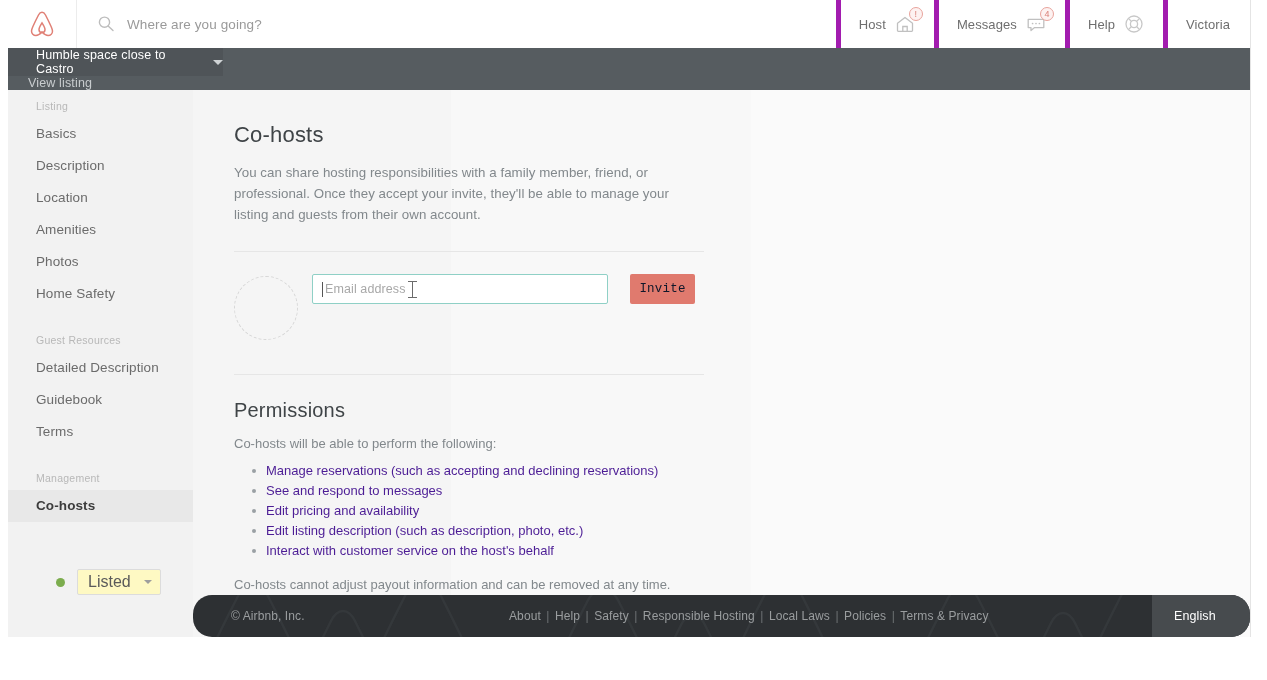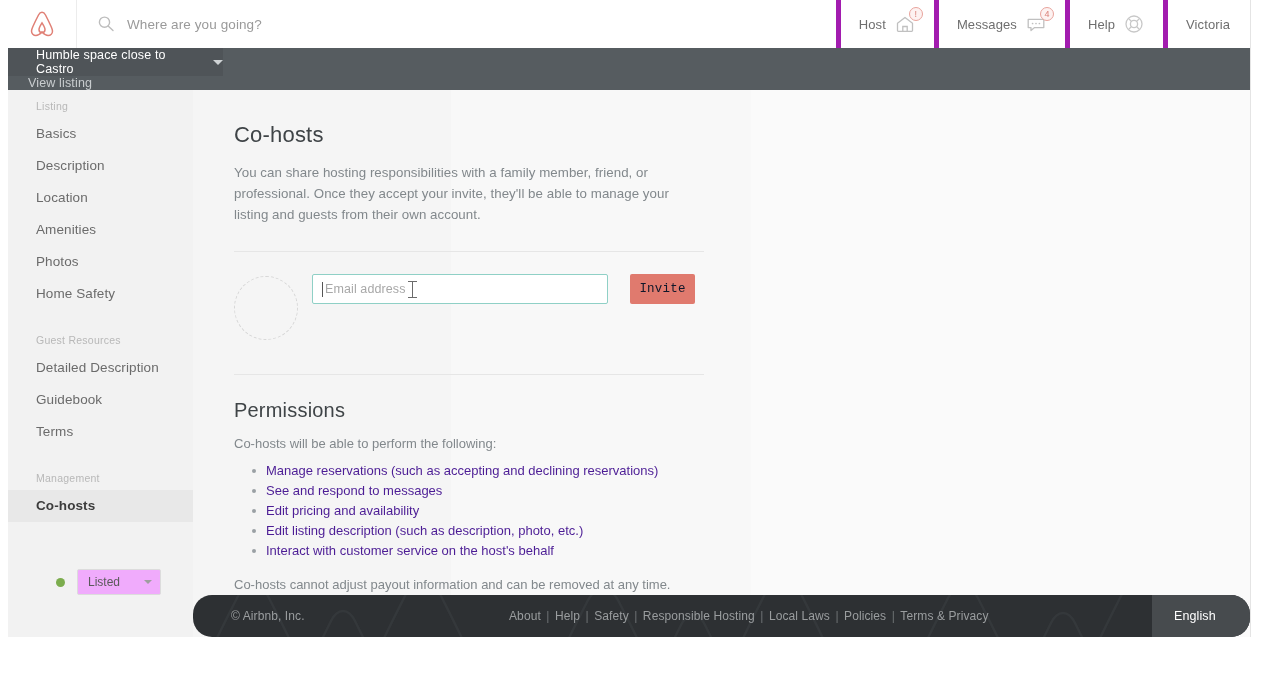--- a/index.html
+++ b/index.html
@@ -157,28 +157,28 @@
     box-sizing: border-box;
     gap: 12px;
   }
   .dot-green {
     width: 9px; height: 9px;
     border-radius: 50%;
     background: #7cad4e;
   }
   .listed-select {
     width: 84px; height: 26px;
-    background: #f0abfc;
+    background: #fef9c3;
     border: 1px solid #dcdcdc;
     border-radius: 2px;
     display: flex; align-items: center;
     justify-content: space-between;
     padding: 0 8px 0 10px;
     box-sizing: border-box;
-    font-size: 12px;
+    font-size: 16px;
     color: #5a5a5a;
   }
   .sel-caret {
     width: 0; height: 0;
     border-left: 4px solid transparent;
     border-right: 4px solid transparent;
     border-top: 4px solid #9e9e9e;
   }
 
   

